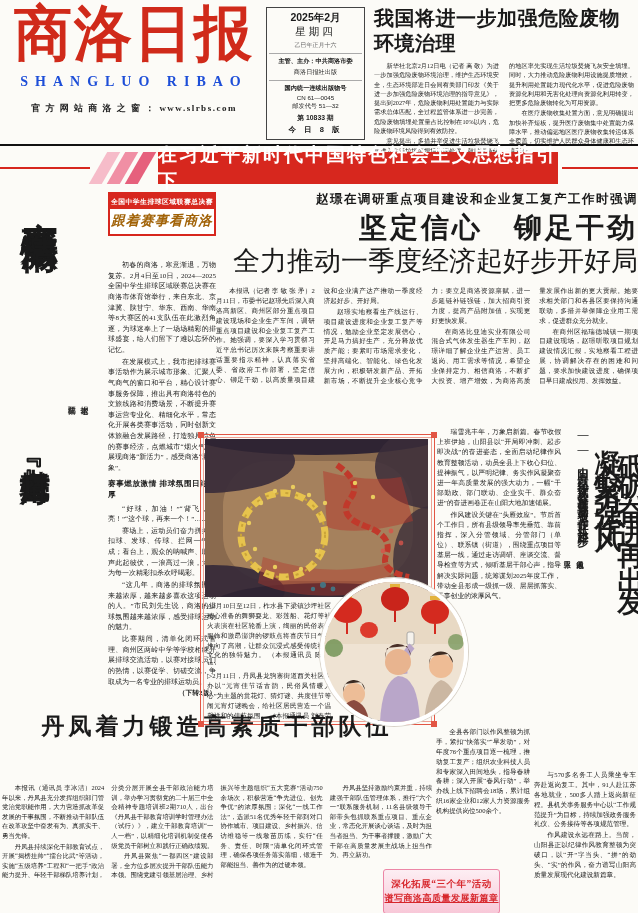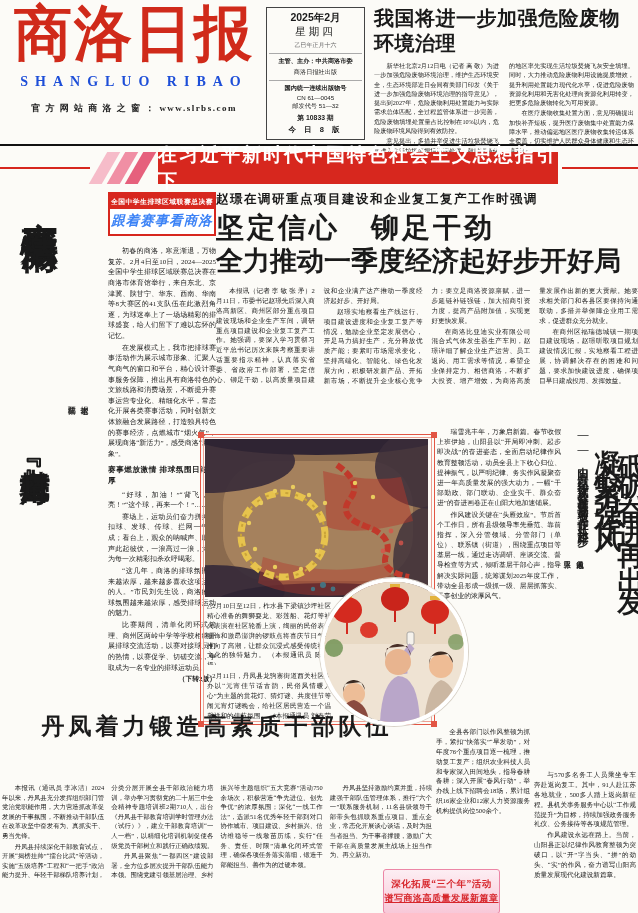--- a/index.html
+++ b/index.html
@@ -52,32 +52,32 @@
            font-family:"Liberation Sans",sans-serif;}
   #left-byline{left:64px;top:400px;height:95px;font-size:8px;color:#222;line-height:1.6;}
   #left-byline span{display:block;}
   #left-h2{left:14px;top:444px;height:278px;font-size:30px;font-weight:900;letter-spacing:1px;
            font-family:"Liberation Sans",sans-serif;}
 
   
   #promo{left:108px;top:192px;width:108px;border:2px solid #d7271e;box-sizing:border-box;background:#fff;}
   .promo-band{background:#d7271e;color:#fff;font-size:6.8px;font-weight:700;letter-spacing:.5px;
               text-align:center;padding:2.5px 0;font-family:"Liberation Sans",sans-serif;}
-  .promo-main{color:#3b82f6;font-size:13.5px;font-weight:800;font-style:italic;letter-spacing:1px;
+  .promo-main{color:#a16207;font-size:13.5px;font-weight:800;font-style:italic;letter-spacing:1px;
               text-align:center;padding:3px 0 4px;}
-  #left-body{left:108px;top:246px;width:108px;height:478px;overflow:hidden;font-size:7px;line-height:1.52;}
+  #left-body{left:108px;top:260px;width:108px;height:478px;overflow:hidden;font-size:7px;line-height:1.52;}
   .subhead{font-weight:800;font-size:7.6px;margin:4px 0 3px;font-family:"Liberation Sans",sans-serif;}
   .jump{text-align:right;font-weight:700;font-size:6.8px;}
 
   
-  #lead-head{left:216px;top:191px;width:422px;text-align:left;}
+  #lead-head{left:216px;top:191px;width:422px;text-align:right;}
   .kicker{font-size:12.5px;font-weight:700;letter-spacing:1.5px;}
   .lh1{font-size:28px;font-weight:900;letter-spacing:3px;margin-top:5px;line-height:1.1;
        font-family:"Liberation Sans",sans-serif;}
-  .lh2{font-size:27px;font-weight:700;margin-top:3px;line-height:1.1;
+  .lh2{font-size:27px;font-weight:400;margin-top:3px;line-height:1.1;
        font-family:"Liberation Sans",sans-serif;}
   #lead-body{left:216px;top:286px;width:422px;height:143px;column-count:4;column-gap:9px;
              font-size:6.6px;line-height:1.5;overflow:hidden;}
 
   
   #photo-frame{left:200px;top:434px;width:233px;height:289px;border:1px solid #e25544;}
   .frame-inner{position:absolute;left:2px;top:2px;right:2px;bottom:2px;border:1px solid #eda093;pointer-events:none;}
   .corner{position:absolute;width:6px;height:6px;background:#e25544;}
   .c1{left:-3px;top:-3px;} .c2{right:-3px;top:-3px;} .c3{left:-3px;bottom:-3px;} .c4{right:-3px;bottom:-3px;}
   #big-photo{left:205px;top:439px;width:223px;height:158px;}

